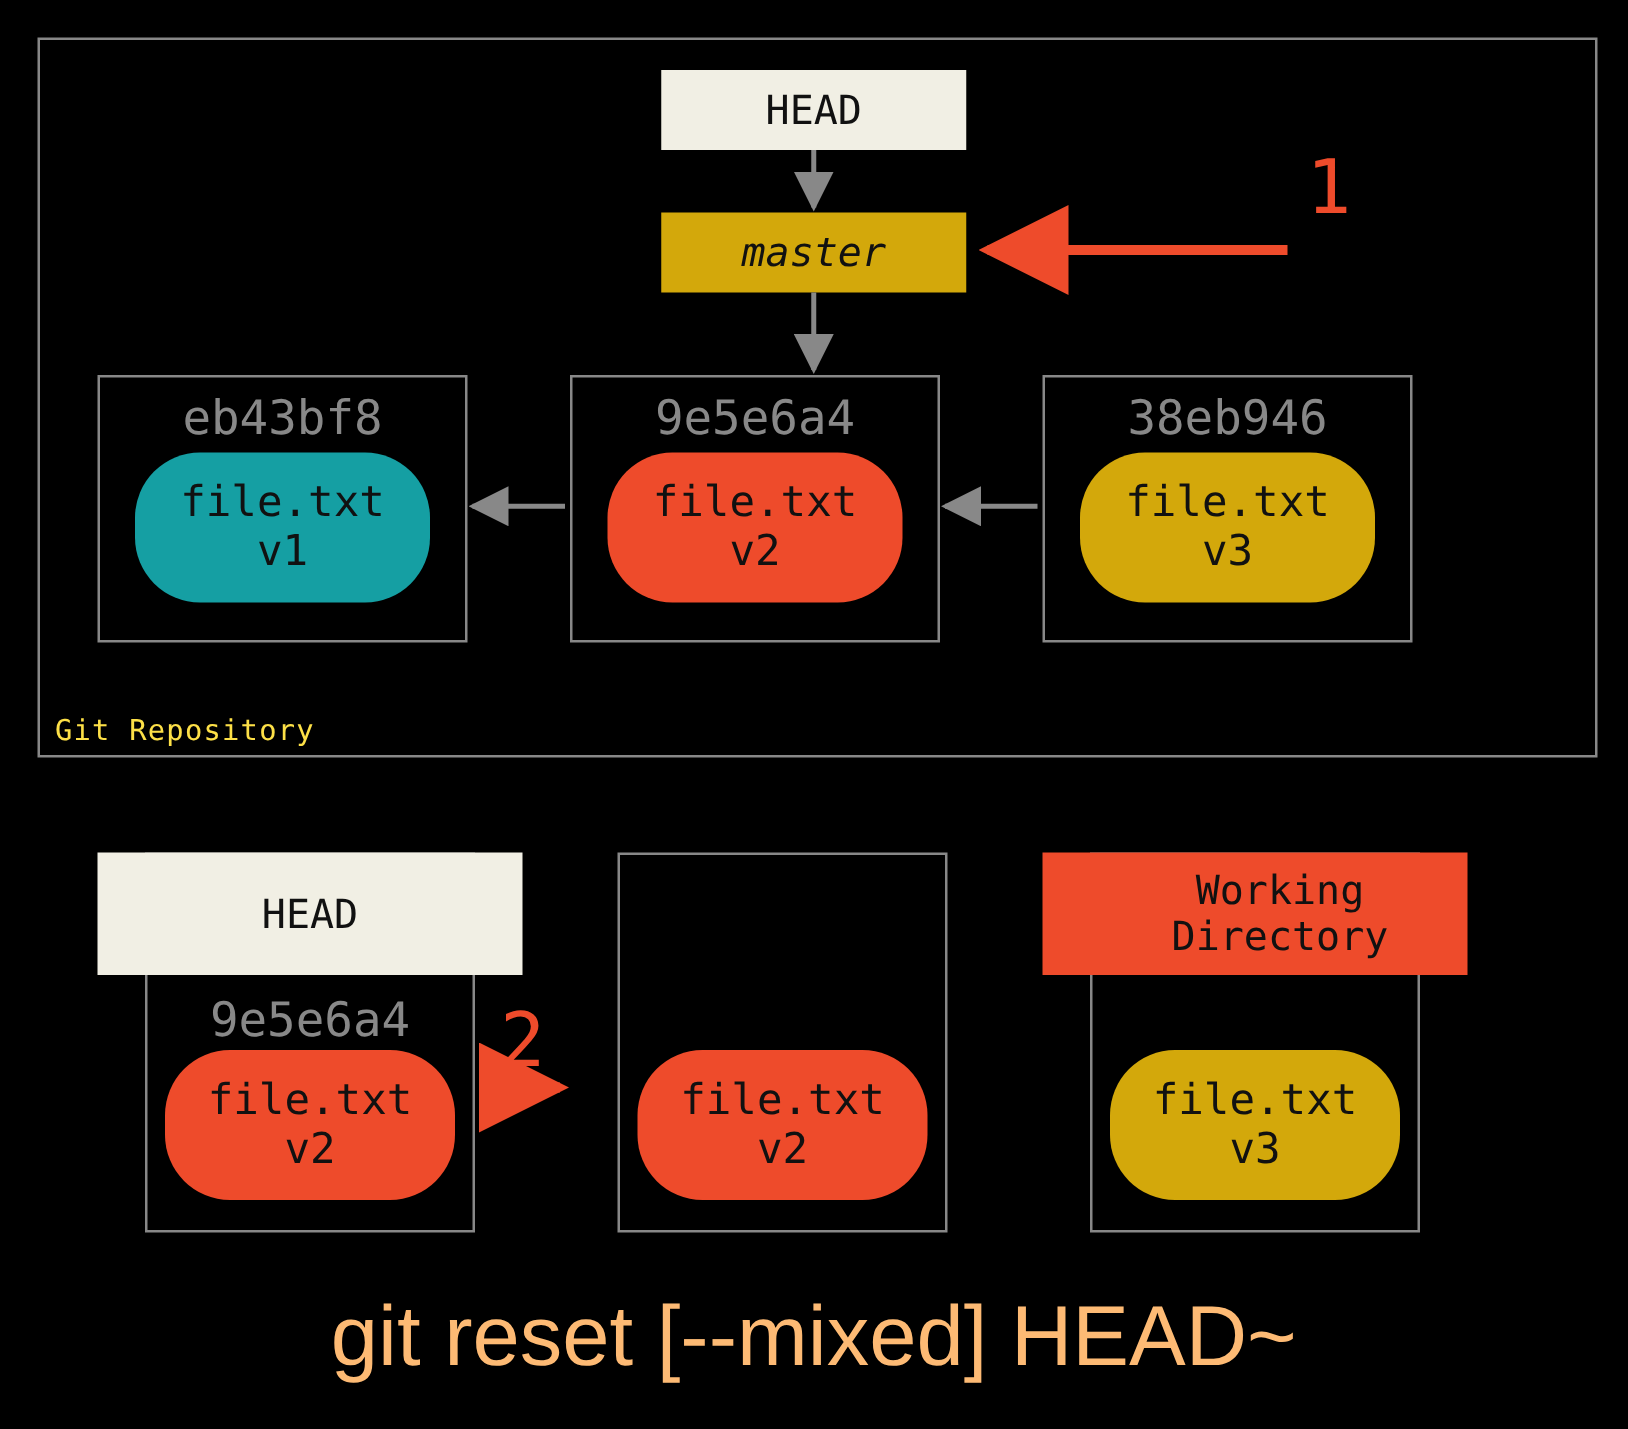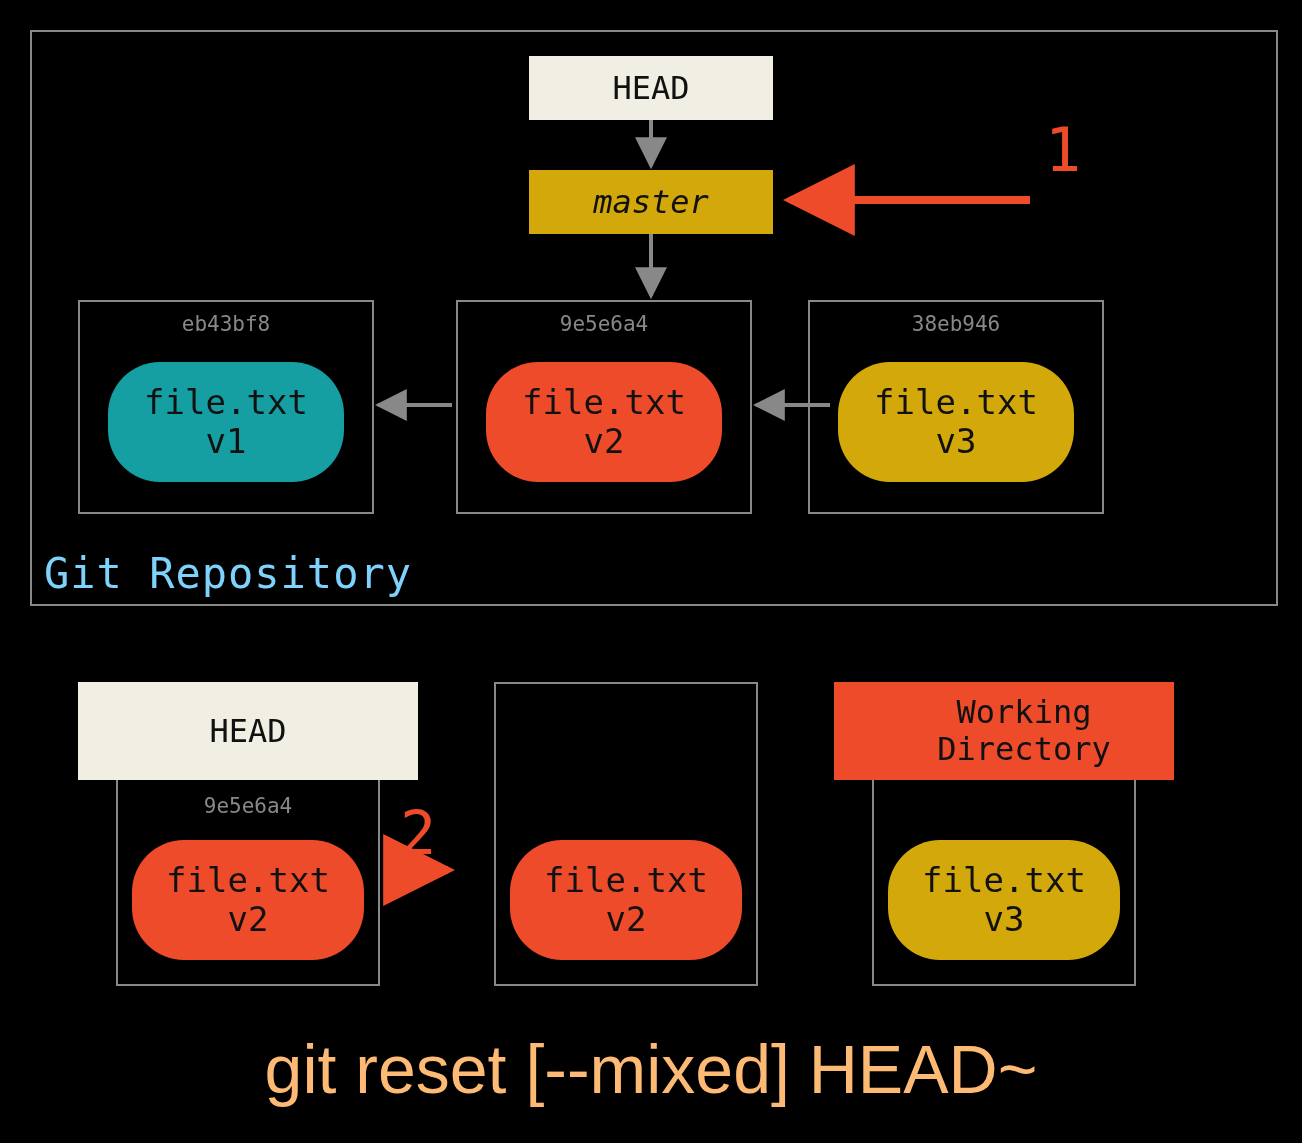--- a/index.html
+++ b/index.html
@@ -17,22 +17,22 @@
     left: 30px;
     top: 30px;
     width: 1244px;
     height: 572px;
     border: 2px solid #888;
   }
   .repo-label {
     position: absolute;
     left: 12px;
     bottom: 6px;
-    color: #7dd3fc;
-    font-size: 42px;
+    color: #fde047;
+    font-size: 23px;
     letter-spacing: 1px;
     margin-top: 13px;
   }
   .box {
     position: absolute;
     display: flex;
     align-items: center;
     justify-content: center;
     text-align: center;
     font-size: 32px;
@@ -51,21 +51,21 @@
     border: 2px solid #888;
     background: transparent;
   }
   .commit-hash {
     position: absolute;
     top: 10px;
     left: 0;
     right: 0;
     text-align: center;
     color: #888;
-    font-size: 21px;
+    font-size: 38px;
   }
   .blob {
     position: absolute;
     border-radius: 52px;
     display: flex;
     flex-direction: column;
     align-items: center;
     justify-content: center;
     color: #111;
     font-size: 34px;
@@ -143,21 +143,21 @@
 </div>
 
 <div class="commit-frame" style="position:absolute; left:456px; top:300px; width:292px; height:210px;">
   <div class="commit-hash">9e5e6a4</div>
   <div class="blob blob-red" style="left:28px; top:60px; width:236px; height:120px;">
     <span>file.txt</span>
     <span>v2</span>
   </div>
 </div>
 
-<div class="commit-frame" style="position:absolute; left:808px; top:300px; width:292px; height:210px;">
+<div class="commit-frame" style="position:absolute; left:834px; top:300px; width:292px; height:210px;">
   <div class="commit-hash">38eb946</div>
   <div class="blob blob-gold" style="left:28px; top:60px; width:236px; height:120px;">
     <span>file.txt</span>
     <span>v3</span>
   </div>
 </div>
 
 <div class="step-label" style="left:1045px; top:115px;">1</div>
 
 <div class="area-frame" style="left:116px; top:682px; width:260px; height:300px;">

